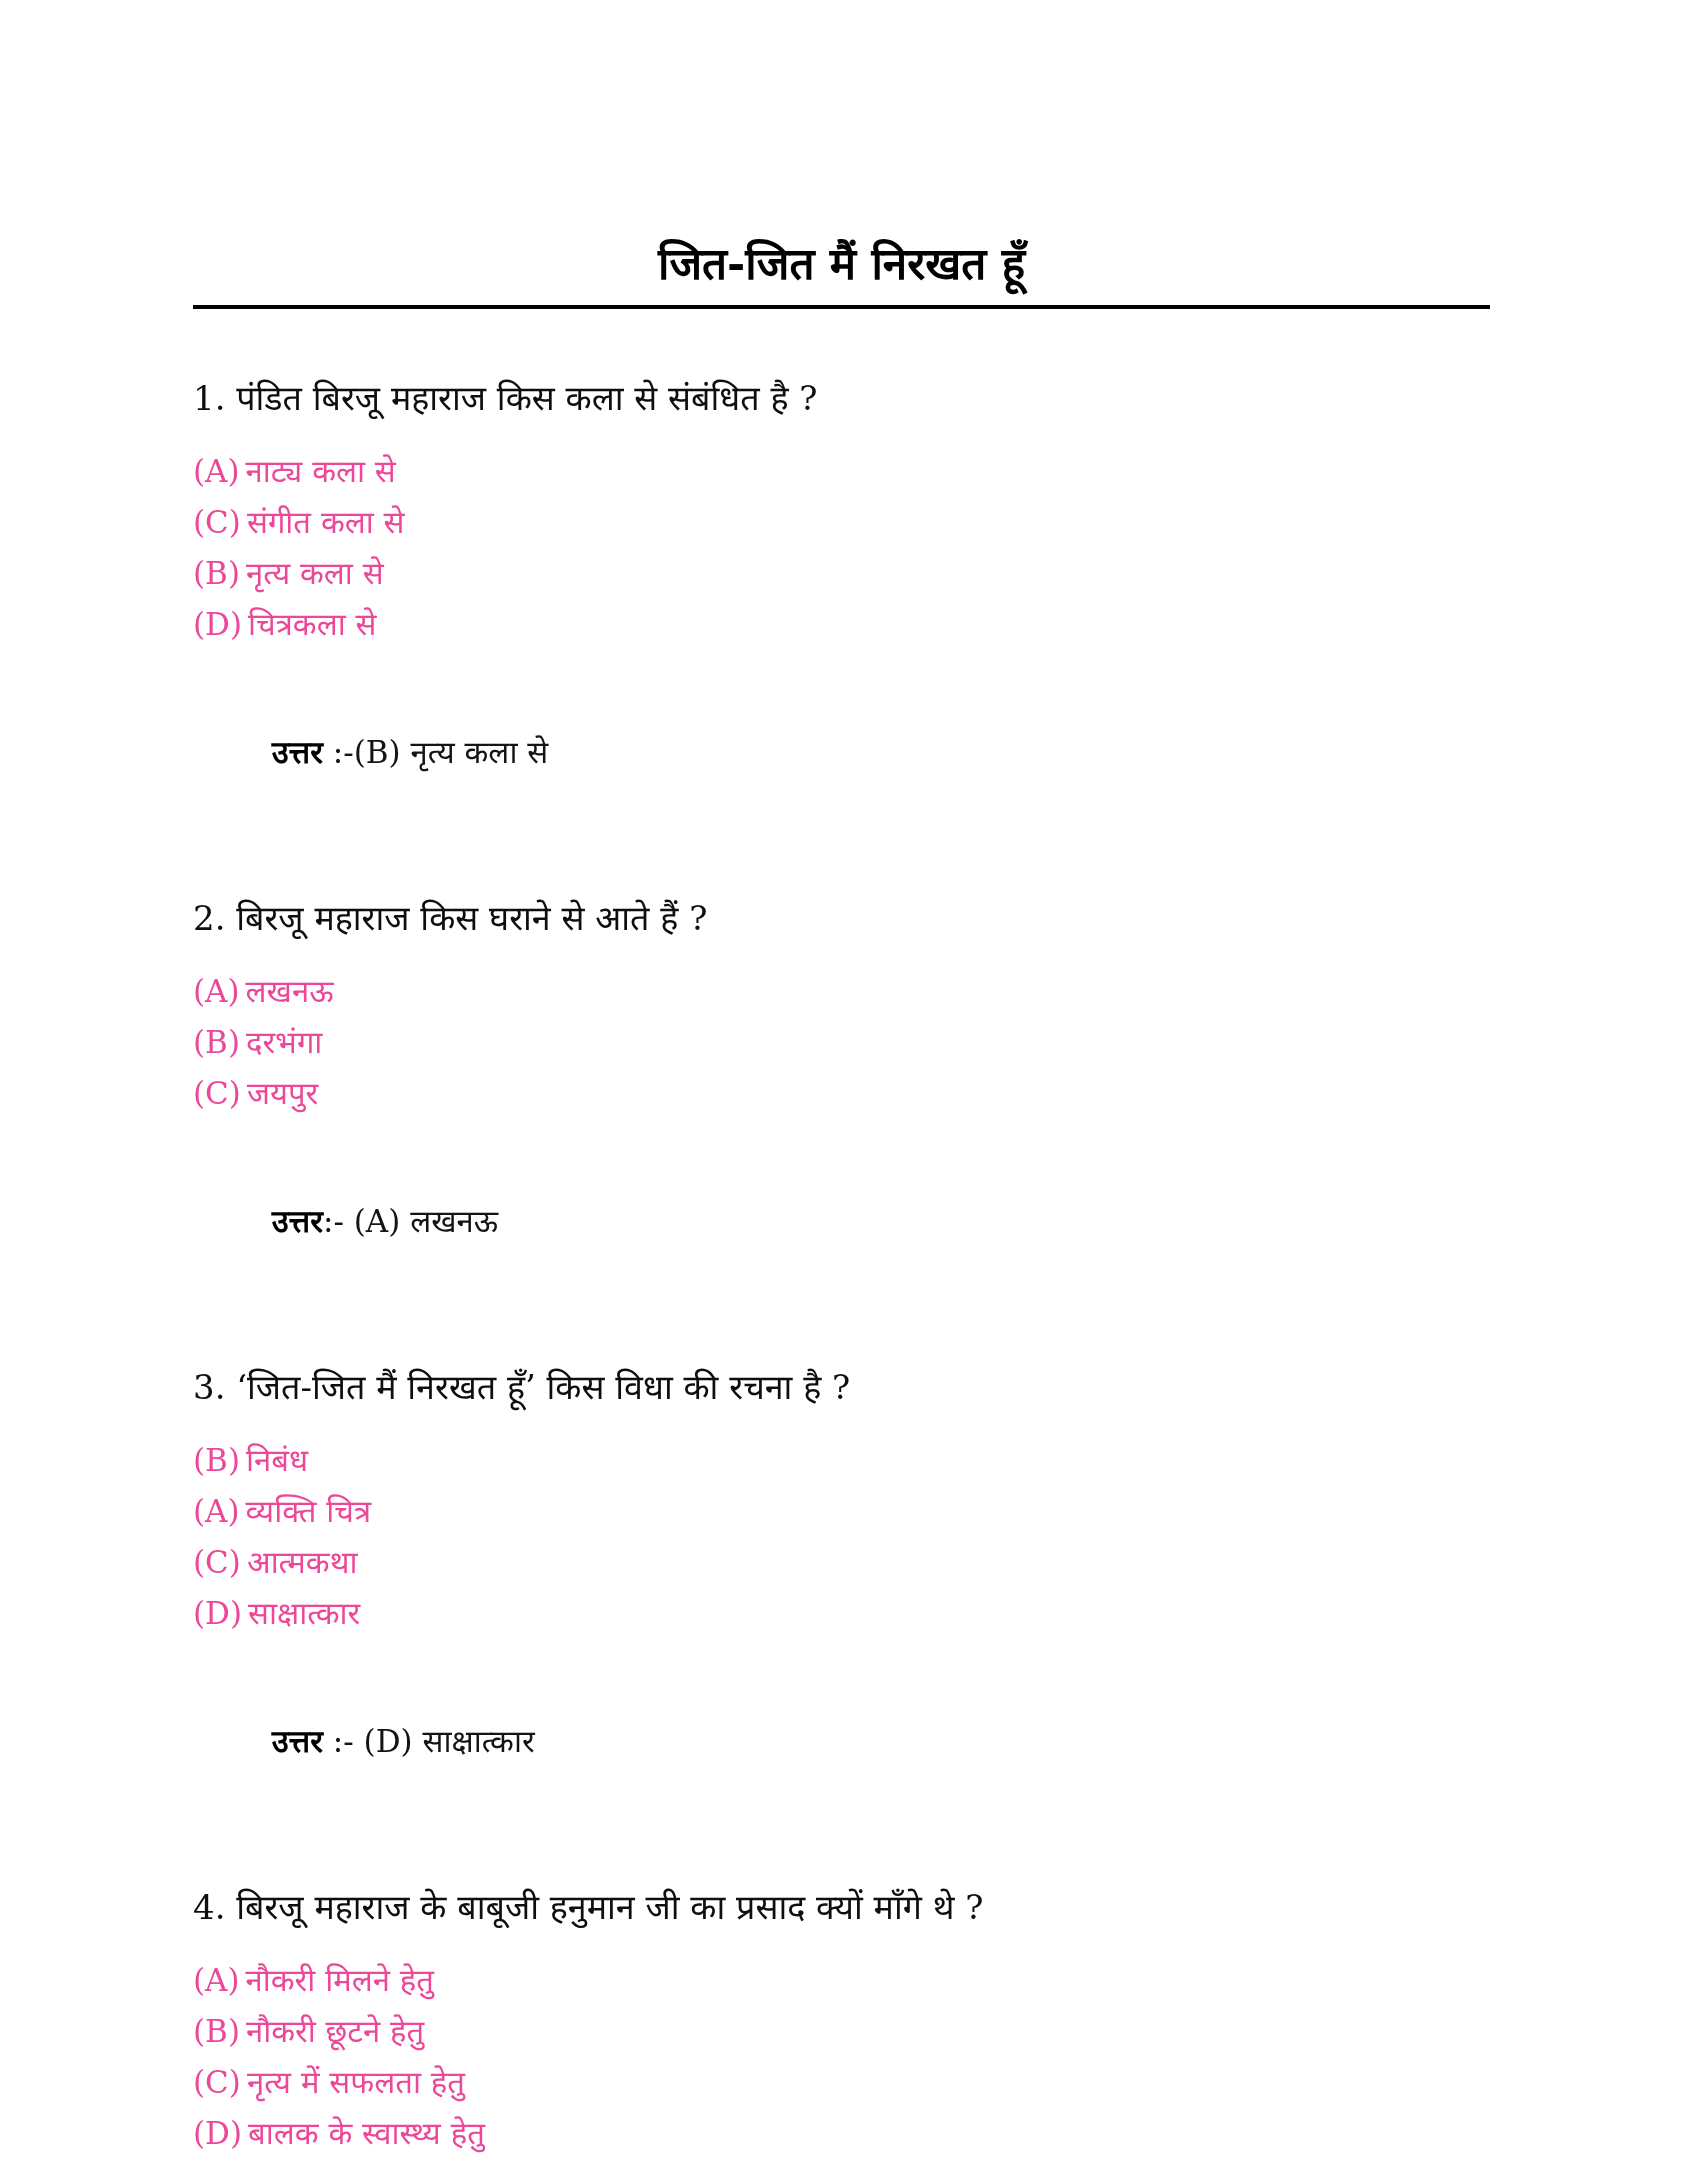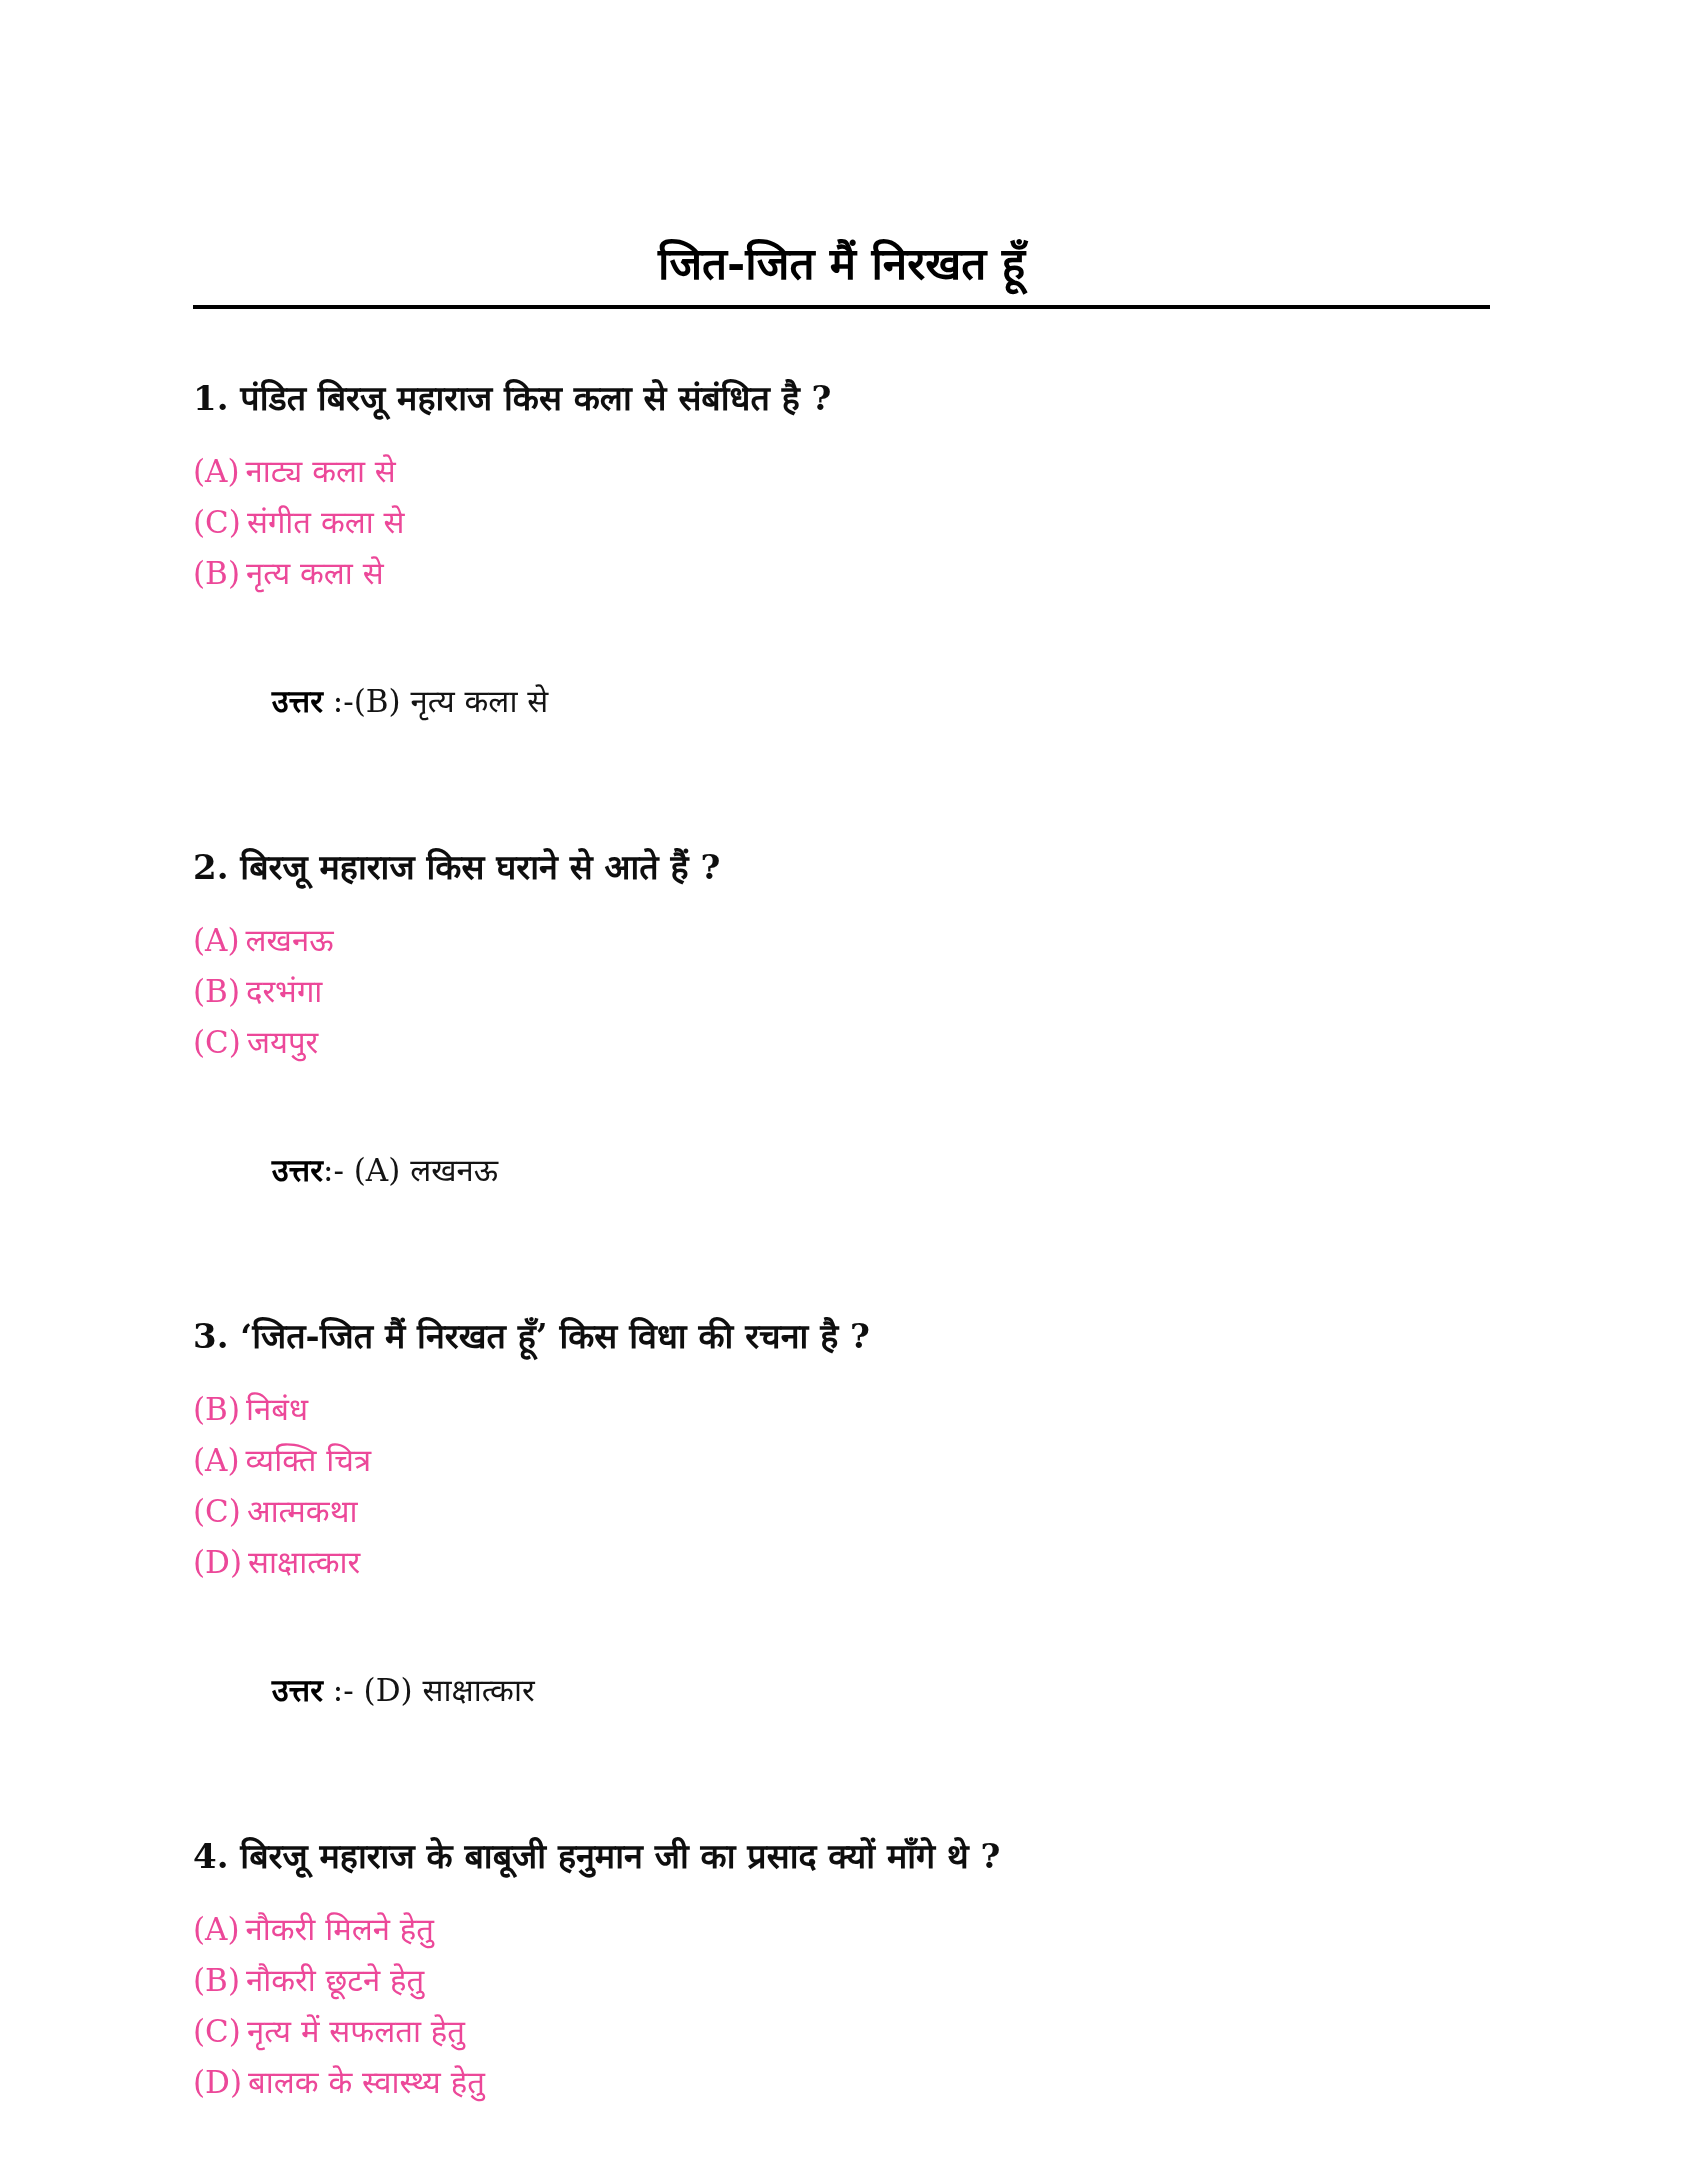--- a/index.html
+++ b/index.html
@@ -25,21 +25,21 @@
   .rule {
     height: 4px;
     background: #000000;
     margin-top: 14px;
     border: none;
   }
   .question { margin-top: 67px; }
   .q-heading {
     margin: 0 0 24px 0;
     font-size: 34px;
-    font-weight: 700;
+    font-weight: 400;
     line-height: 1.35;
     color: #0e0e0e;
   }
   .option {
     font-size: 31px;
     line-height: 51px;
     font-weight: 400;
     color: #ec4899;
   }
   .option .opt-label { margin-right: 6px; }
@@ -66,20 +66,23 @@
     <div class="question">
       <p class="q-heading">1. पंडित बिरजू महाराज किस कला से संबंधित है ?</p>
       <div class="option">
         <span class="opt-label">(A)</span><span>नाट्य कला से</span>
       </div>
       <div class="option">
         <span class="opt-label">(C)</span><span>संगीत कला से</span>
       </div>
       <div class="option">
         <span class="opt-label">(B)</span><span>नृत्य कला से</span>
+      </div>
+      <div class="option">
+        <span class="opt-label">(D)</span><span>चित्रकला से</span>
       </div>
       <div class="answer">
         <span class="ans-label">उत्तर</span><span> :-(B) नृत्य कला से</span>
       </div>
     </div>
 
     <div class="question">
       <p class="q-heading">2. बिरजू महाराज किस घराने से आते हैं ?</p>
       <div class="option">
         <span class="opt-label">(A)</span><span>लखनऊ</span>

